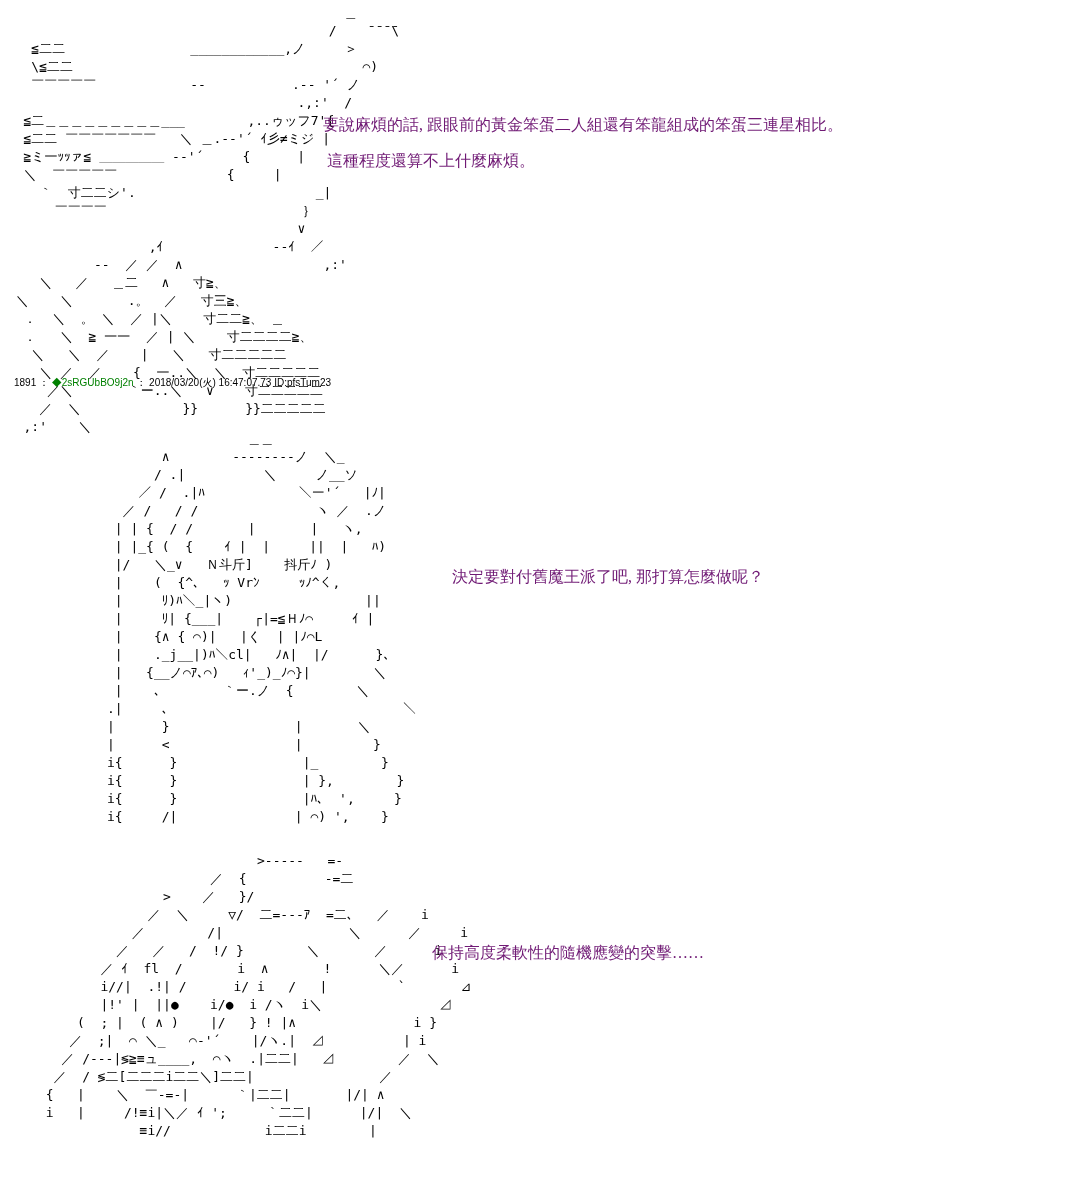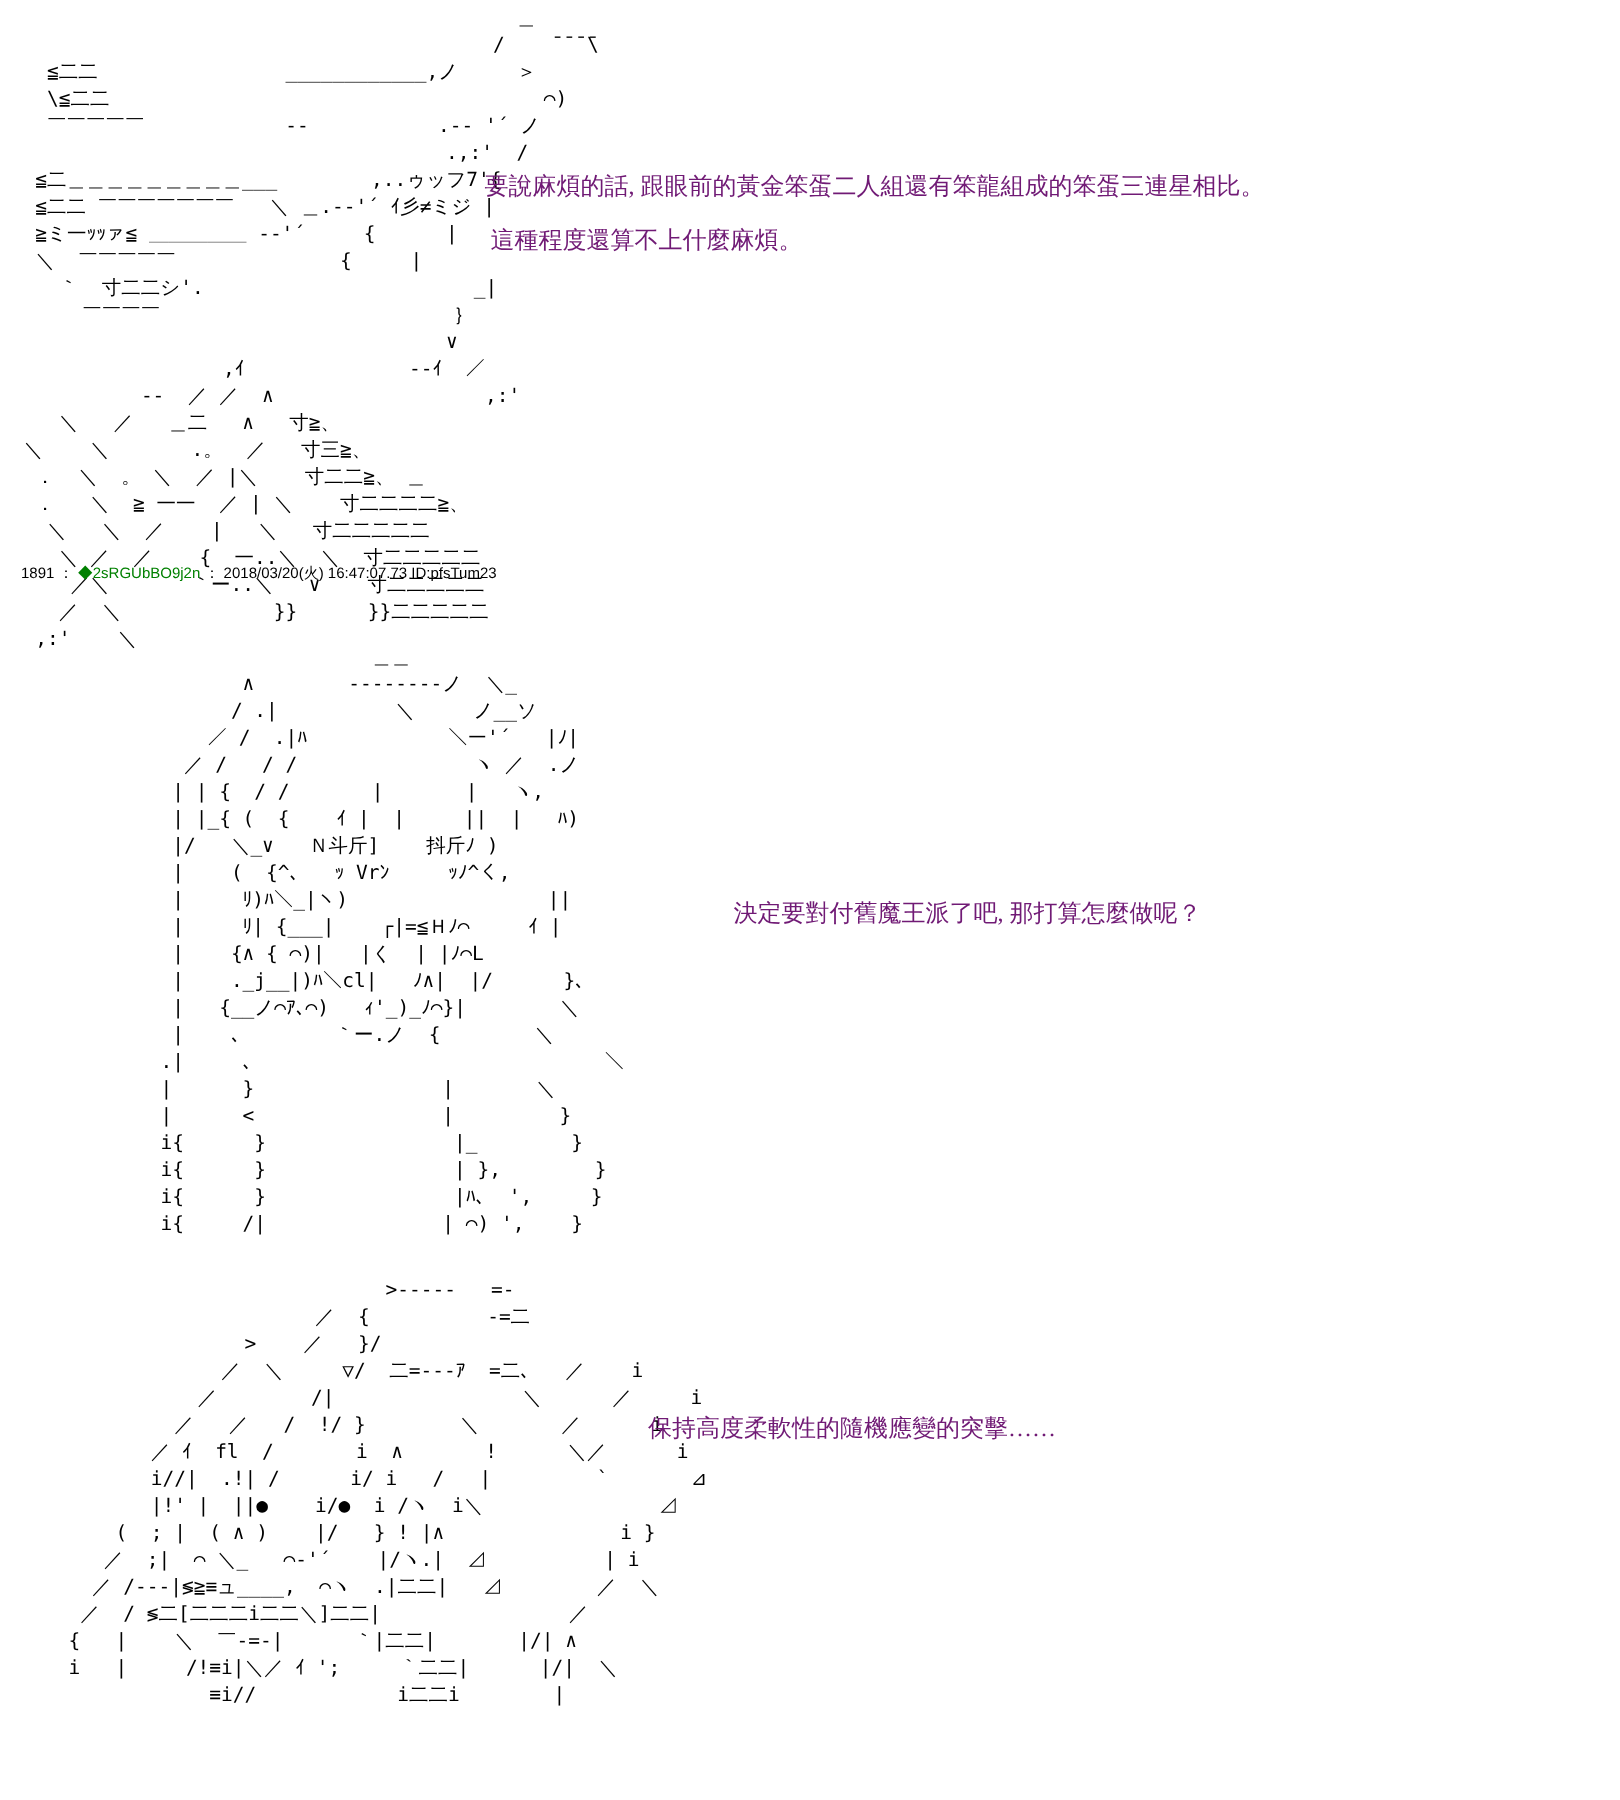--- a/index.html
+++ b/index.html
@@ -56,21 +56,21 @@
     color: #000000;
   }
 
   
   #aa-block-1 { left: 0px;   top: 4px;   }
   #aa-block-2 { left: 60px;  top: 430px; }
   #aa-block-3 { left: 30px;  top: 852px; }
 
   #dlg-1a { left: 323px; top: 116px; }
   #dlg-1b { left: 323px; top: 152px; }
-  #dlg-2  { left: 452px; top: 601px; margin-left: 37px; }
+  #dlg-2  { left: 452px; top: 568px; }
   #dlg-3  { left: 432px; top: 944px; }
 </style>
 </head>
 <body>
 
 <pre class="aa" id="aa-block-1">                                            ＿
                                           /    ̄ ̄ ̄ ̄\
     ≦二二                ____________,ノ     ＞
     \≦二二                                     ⌒)
     ￣￣￣￣￣            --           .-‐ '´ ノ

